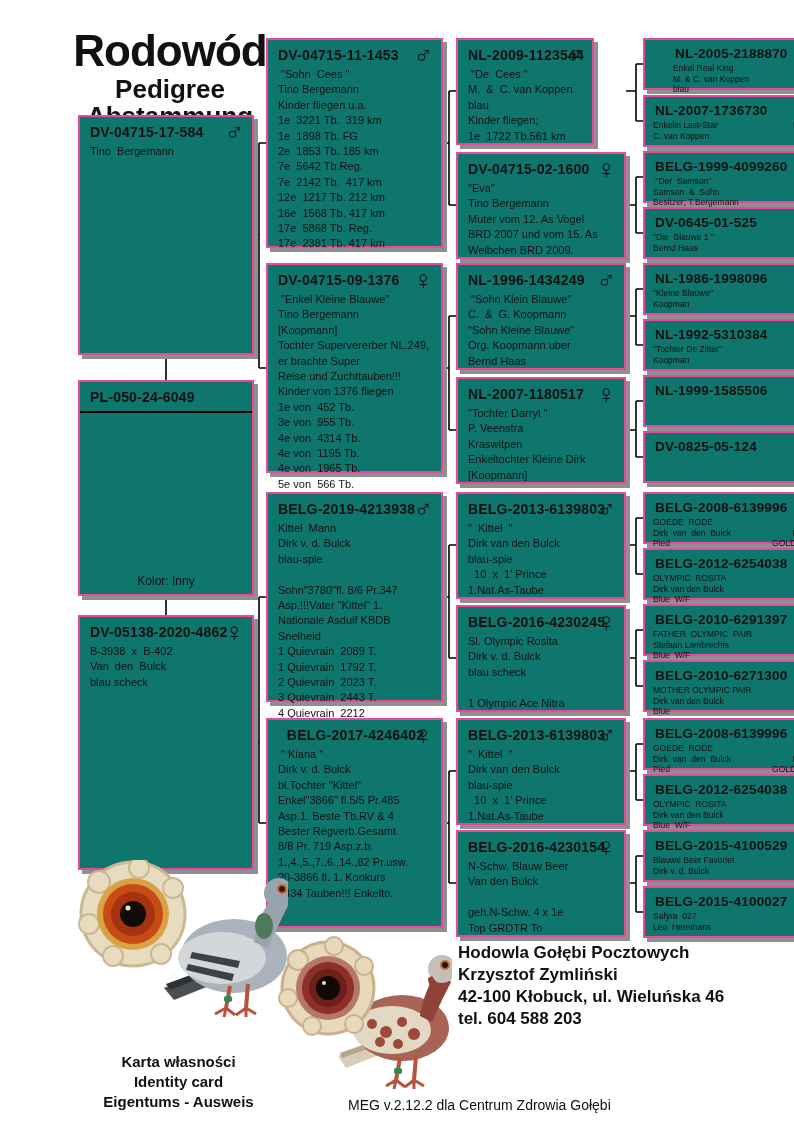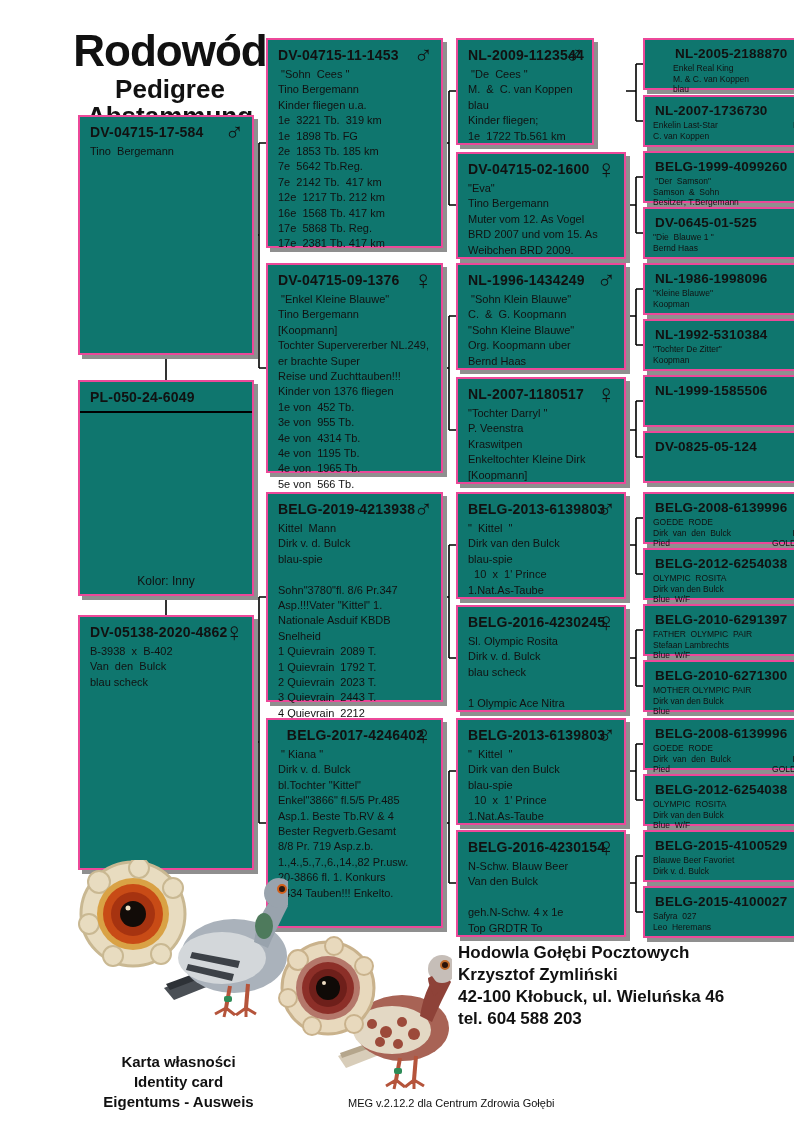--- a/index.html
+++ b/index.html
@@ -29,21 +29,21 @@
   .col4 .pbox-head{padding-top:4px;}
   .col4 .ring{font-size:13.5px;}
   .col4 .pbox-body{padding:1px 4px 0 8px;}
   .col4 .pline{font-size:8.5px;line-height:10.5px;min-height:10.5px;}
   .pbox-footer{position:absolute;bottom:6px;left:0;width:100%;text-align:center;font-size:12px;}
   
   #identity-block{position:absolute;left:28px;top:1052px;width:205px;text-align:center;z-index:3;}
   #identity-block .id-line{font-size:15px;font-weight:bold;line-height:20px;}
   #contact-block{position:absolute;left:410px;top:942px;z-index:3;}
   #contact-block .contact-line{font-size:17px;font-weight:bold;line-height:22px;}
-  #meg-footer{position:absolute;left:300px;top:1097px;font-size:11px;z-index:3;}
+  #meg-footer{position:absolute;left:300px;top:1097px;font-size:14px;z-index:3;}
   .pigeon-svg{position:absolute;z-index:2;}
 </style>
 </head>
 <body>
 
 <div id="page">
 
   <svg id="connectors" width="794" height="1123" xmlns="http://www.w3.org/2000/svg">
       <path d="M118,355L118,380M118,596L118,615M206,235L211,235M211,143L211,368M211,143L218,143M211,368L218,368M206,742L211,742M211,597L211,823M211,597L218,597M211,823L218,823M395,143L401,143M401,91L401,205M401,91L408,91M401,205L408,205M395,368L401,368M401,316L401,430M401,316L408,316M401,430L408,430M395,597L401,597M401,545L401,658M401,545L408,545M401,658L408,658M395,823L401,823M401,771L401,883M401,771L408,771M401,883L408,883M578,91L588,91M588,64L588,121M588,64L595,64M588,121L595,121M578,205L588,205M588,177L588,233M588,177L595,177M588,233L595,233M578,316L588,316M588,289L588,345M588,289L595,289M588,345L595,345M578,430L588,430M588,401L588,457M588,401L595,401M588,457L595,457M578,545L588,545M588,518L588,574M588,518L595,518M588,574L595,574M578,658L588,658M588,630L588,686M588,630L595,630M588,686L595,686M578,771L588,771M588,744L588,800M588,744L595,744M588,800L595,800M578,883L588,883M588,856L588,912M588,856L595,856M588,912L595,912M776,91L794,91M776,205L794,205M776,316L794,316M776,430L794,430M776,545L794,545M776,658L794,658M776,771L794,771M776,883L794,883" stroke="#000" stroke-width="1.6" fill="none"></path>
     </svg>

